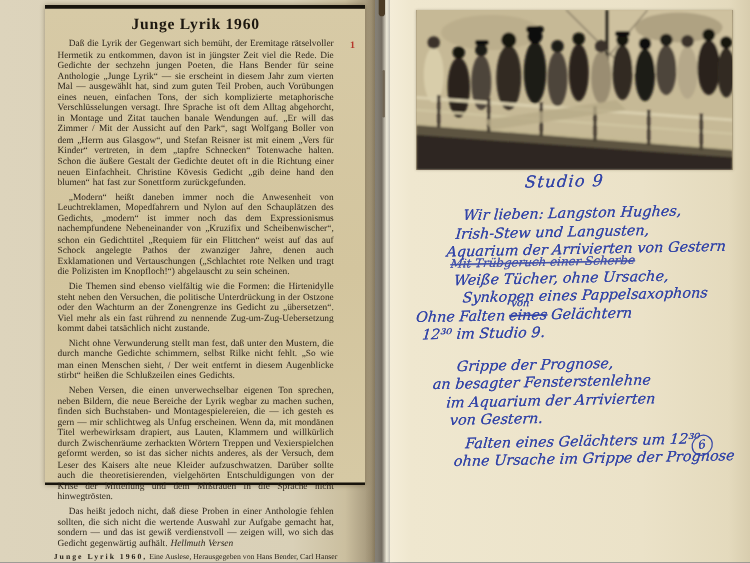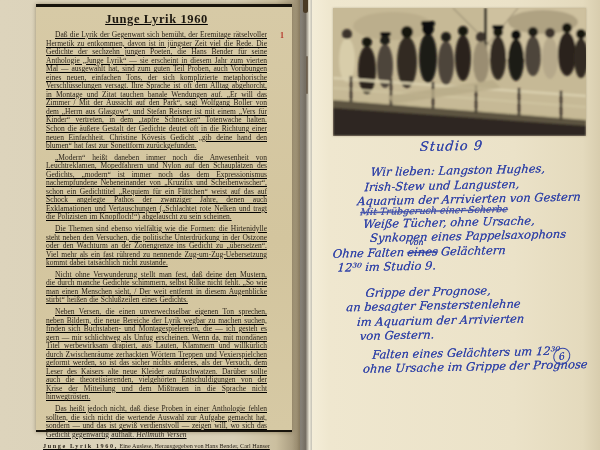--- a/index.html
+++ b/index.html
@@ -1,25 +1,25 @@
 <!DOCTYPE html>
 <html><head>
 <meta charset="utf-8">
 <style>
   html,body{margin:0;padding:0;background:#888;}
   .book{position:relative;width:600px;height:450px;overflow:hidden;
         font-family:"Liberation Serif", serif;}
   
   .page-left{position:absolute;left:0;top:0;width:300px;height:450px;
     background:linear-gradient(90deg,#ddd4bc 0%,#d9d0b7 78%,#cbbf9f 92%,#a3967a 99%,#8d8066 100%);}
-  .clipping{position:absolute;left:36px;top:4px;width:256px;height:428px;
+  .clipping{position:absolute;left:36px;top:4px;width:256px;height:384px;
     background:linear-gradient(180deg,#d7caa6 0%,#d3c59e 55%,#d6c9a4 100%);
     border-top:3px solid #18140c;border-bottom:2px solid #18140c;
     box-shadow:0 0 4px rgba(70,55,25,.45);
-    padding:3px 22px 2px 7px;box-sizing:border-box;text-decoration:underline;}
+    padding:3px 22px 2px 7px;box-sizing:border-box;}
   .clip-title{text-align:center;font-weight:bold;font-size:12.5px;line-height:15px;
     letter-spacing:.6px;color:#1d1810;margin:2px 0 4px 0;}
   .margin-mark{position:absolute;right:8px;top:24px;color:#b5372b;font-size:8px;font-weight:bold;}
   .para{margin:3px;text-indent:9px;font-size:7.5px;line-height:8.55px;text-align:justify;
     color:#2b241a;word-spacing:.4px;}
   .author{font-style:italic;white-space:nowrap;}
   .clip-footer{margin-top:2px;font-size:6.2px;line-height:7.4px;color:#2b241a;text-align:left;}
   .footer-bold{font-weight:bold;letter-spacing:1.6px;}
   
   .gutter{position:absolute;left:292px;top:0;width:28px;height:450px;
@@ -61,21 +61,21 @@
 <div class="book">
 
   <div class="page-left">
     <div class="clipping">
       <div class="clip-title">Junge Lyrik 1960</div>
       <div class="margin-mark">1</div>
 
       <p class="para">Daß die Lyrik der Gegenwart sich bemüht, der Eremitage rätselvoller Hermetik zu entkommen, davon ist in jüngster Zeit viel die Rede. Die Gedichte der sechzehn jungen Poeten, die Hans Bender für seine Anthologie „Junge Lyrik“ — sie erscheint in diesem Jahr zum vierten Mal — ausgewählt hat, sind zum guten Teil Proben, auch Vorübungen eines neuen, einfachen Tons, der sich komplizierte metaphorische Verschlüsselungen versagt. Ihre Sprache ist oft dem Alltag abgehorcht, in Montage und Zitat tauchen banale Wendungen auf. „Er will das Zimmer / Mit der Aussicht auf den Park“, sagt Wolfgang Boller von dem „Herrn aus Glasgow“, und Stefan Reisner ist mit einem „Vers für Kinder“ vertreten, in dem „tapfre Schnecken“ Totenwache halten. Schon die äußere Gestalt der Gedichte deutet oft in die Richtung einer neuen Einfachheit. Christine Kövesis Gedicht „gib deine hand den blumen“ hat fast zur Sonettform zurückgefunden.</p>
       <p class="para">„Modern“ heißt daneben immer noch die Anwesenheit von Leuchtreklamen, Mopedfahrern und Nylon auf den Schauplätzen des Gedichts, „modern“ ist immer noch das dem Expressionismus nachempfundene Nebeneinander von „Kruzifix und Scheibenwischer“, schon ein Gedichttitel „Requiem für ein Flittchen“ weist auf das auf Schock angelegte Pathos der zwanziger Jahre, denen auch Exklamationen und Vertauschungen („Schlachtet rote Nelken und tragt die Polizisten im Knopfloch!“) abgelauscht zu sein scheinen.</p>
       <p class="para">Die Themen sind ebenso vielfältig wie die Formen: die Hirtenidylle steht neben den Versuchen, die politische Unterdrückung in der Ostzone oder den Wachturm an der Zonengrenze ins Gedicht zu „übersetzen“. Viel mehr als ein fast rührend zu nennende Zug-um-Zug-Uebersetzung kommt dabei tatsächlich nicht zustande.</p>
-      <p class="para">Nicht ohne Verwunderung stellt man fest, daß deine den Mustern, die durch manche Gedichte schimmern, selbst Rilke nicht fehlt. „So wie man einen Menschen sieht, / Der weit entfernt in diesem Augenblicke stirbt“ heißen die Schlußzeilen eines Gedichts.</p>
+      <p class="para">Nicht ohne Verwunderung stellt man fest, daß unter den Mustern, die durch manche Gedichte schimmern, selbst Rilke nicht fehlt. „So wie man einen Menschen sieht, / Der weit entfernt in diesem Augenblicke stirbt“ heißen die Schlußzeilen eines Gedichts.</p>
       <p class="para">Neben Versen, die einen unverwechselbar eigenen Ton sprechen, neben Bildern, die neue Bereiche der Lyrik wegbar zu machen suchen, finden sich Buchstaben- und Montagespielereien, die — ich gesteh es gern — mir schlichtweg als Unfug erscheinen. Wenn da, mit mondänen Titel werbewirksam drapiert, aus Lauten, Klammern und willkürlich durch Zwischenräume zerhackten Wörtern Treppen und Vexierspielchen geformt werden, so ist das sicher nichts anderes, als der Versuch, dem Leser des Kaisers alte neue Kleider aufzuschwatzen. Darüber sollte auch die theoretisierenden, vielgehörten Entschuldigungen von der Krise der Mitteilung und dem Mißtrauen in die Sprache nicht hinwegtrösten.</p>
       <p class="para"><span>Das heißt jedoch nicht, daß diese Proben in einer Anthologie fehlen sollten, die sich nicht die wertende Auswahl zur Aufgabe gemacht hat, sondern — und das ist gewiß verdienstvoll — zeigen will, wo sich das Gedicht gegenwärtig aufhält.</span>
         <span class="author">Hellmuth Versen</span></p>
 
       <div class="clip-footer"><span class="footer-bold">Junge Lyrik 1960,</span><span> Eine Auslese, Herausgegeben von Hans Bender, Carl Hanser Verlag München, 62 Seiten, 4,80 DM.</span></div>
     </div>
   </div>
 
   <div class="gutter">
     <div class="binding-speck s1"></div>

